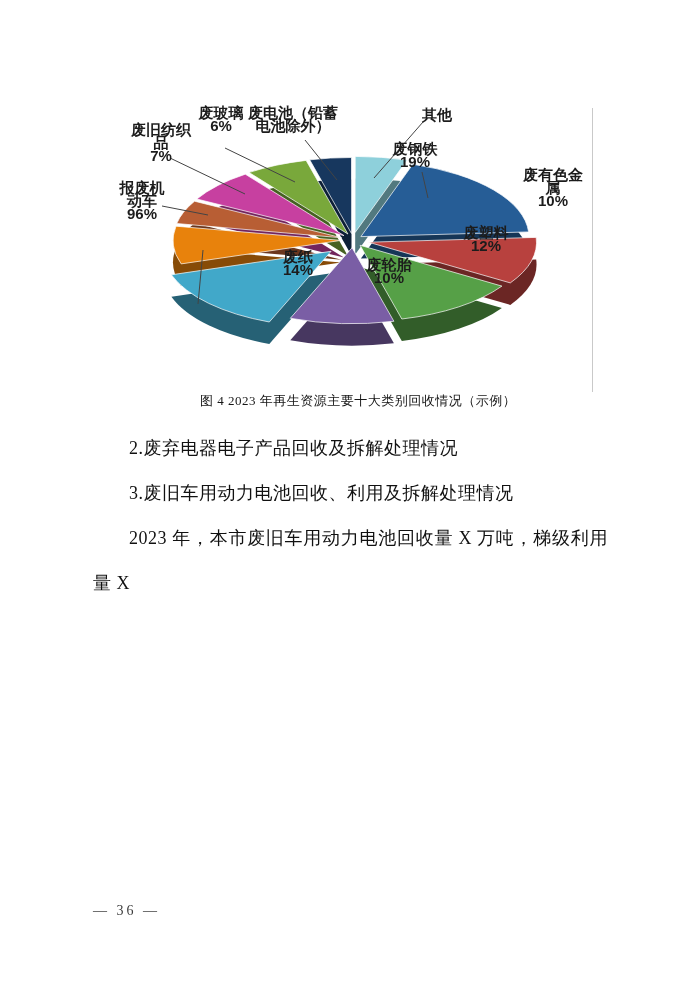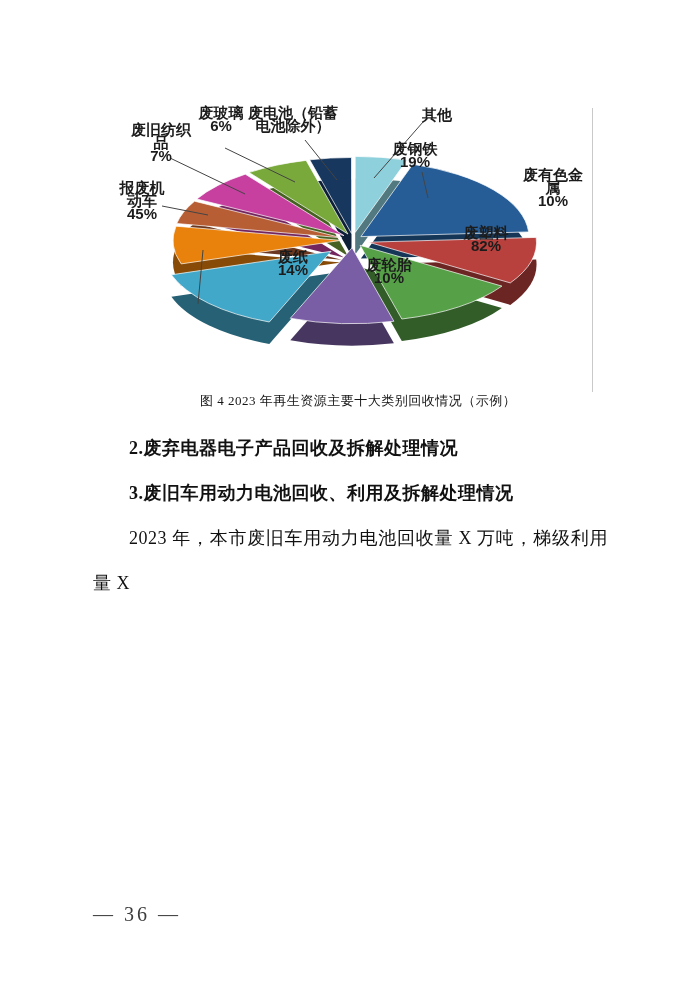--- a/index.html
+++ b/index.html
@@ -28,30 +28,30 @@
   .figure-caption{
     position:absolute;left:0;top:392px;width:700px;
     text-align:center;font-size:13px;color:#161616;letter-spacing:0.5px;padding-left:8px;
   }
   
   .content{
     position:absolute;left:93px;top:426px;width:515px;
     font-size:18px;letter-spacing:0.5px;
   }
   .sec-heading{
-    line-height:45px;font-weight:bold;text-indent:2em;
+    line-height:45px;font-weight:normal;text-indent:2em;
     font-family:"Liberation Serif", serif;
   }
   .body-para{
     margin:0;line-height:45px;text-indent:2em;text-align:justify;
   }
   
   .page-number{
     position:absolute;left:93px;top:903px;
-    font-size:20px;letter-spacing:3px;color:#3c3c3c;
+    font-size:14px;letter-spacing:3px;color:#3c3c3c;
   }
 </style>
 </head>
 <body>
 
 <div class="page">
 
   <div class="chart">
     <svg width="490" height="300" viewBox="0 0 490 300">
       <g id="pie-slices">
@@ -89,28 +89,28 @@
       </g>
     </svg>
 
     <div class="pie-label" style="left:305px;top:10px;width:44px;">其他</div>
     <div class="pie-label" style="left:278px;top:44px;width:54px;">废钢铁
 19%</div>
     <div class="pie-label" style="left:413px;top:70px;width:60px;">废有色金
 属
 10%</div>
     <div class="pie-label" style="left:350px;top:128px;width:52px;">废塑料
-82%</div>
+12%</div>
     <div class="pie-label" style="left:253px;top:160px;width:52px;">废轮胎
 10%</div>
-    <div class="pie-label" style="left:163px;top:152px;width:40px;">废纸
+    <div class="pie-label" style="left:163px;top:152px;width:40px;text-align:right;">废纸
 14%</div>
     <div class="pie-label" style="left:6px;top:83px;width:52px;">报废机
 动车
-45%</div>
+96%</div>
     <div class="pie-label" style="left:20px;top:25px;width:62px;">废旧纺织
 品
 7%</div>
     <div class="pie-label" style="left:88px;top:8px;width:46px;">废玻璃
 6%</div>
     <div class="pie-label" style="left:138px;top:8px;width:90px;">废电池（铅蓄
 电池除外）</div>
   </div>
 
   <div class="chart-edge-line"></div>

